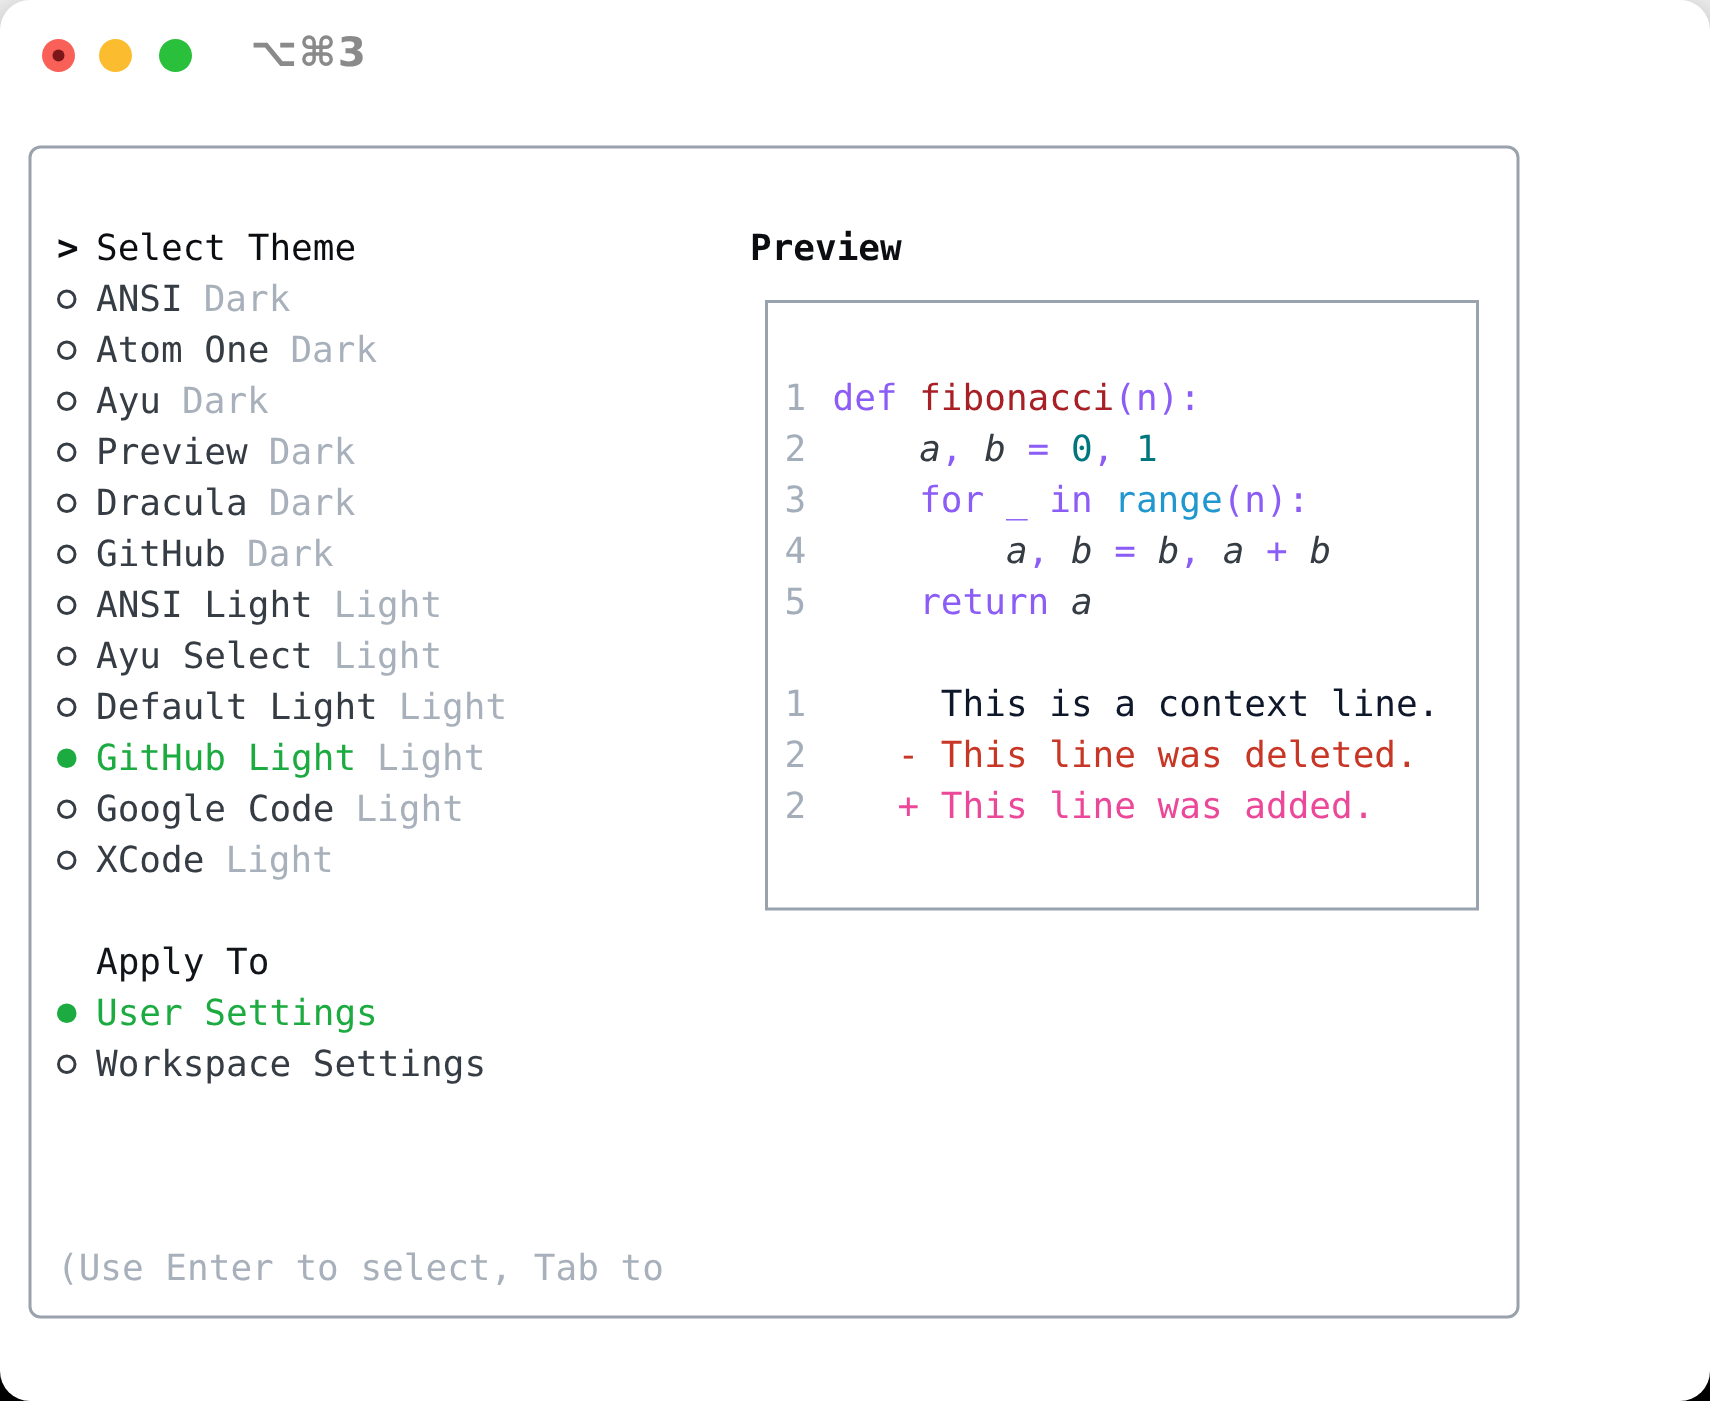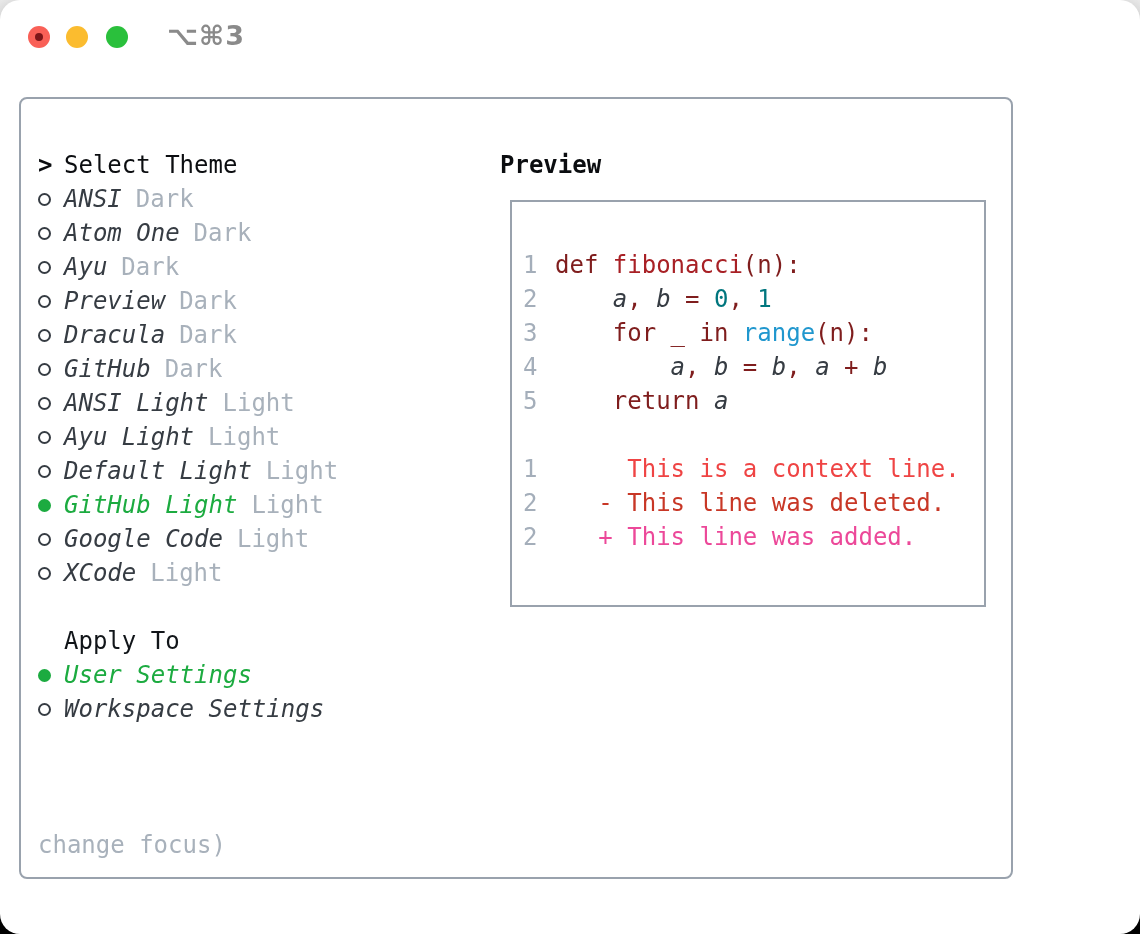--- a/index.html
+++ b/index.html
@@ -31,43 +31,43 @@
   }
   
   .menu{position:absolute;left:17px;top:49px;}
   .mrow{height:34px;display:flex;align-items:center;white-space:pre;}
   .bullet{width:26px;flex:none;display:flex;align-items:center;}
   .circ{width:13px;height:13px;box-sizing:border-box;border:2px solid #363c43;border-radius:50%;}
   .circ.sel{background:#1cab40;border-color:#1cab40;}
   .cursor{font-weight:bold;color:#0b0d10;}
   .htext{font-weight:normal;color:#0b0d10;}
   .htext2{color:#111519;}
-  .iname{color:#363c43;font-style:italic;}
+  .iname{color:#363c43;}
   .iname.sel{color:#1cab40;}
   .itag{color:#a8b1bb;margin-left:14px;}
   .hint{position:absolute;left:17px;top:661px;color:#a8b1bb;line-height:34px;white-space:pre;}
   
   .preview-title{position:absolute;left:479px;top:49px;height:34px;display:flex;align-items:center;
     font-weight:bold;color:#0b0d10;font-size:24px;text-align:center;}
   .preview-box{
     position:absolute;left:489px;top:101px;width:476px;height:407px;
     box-sizing:border-box;border:2px solid #99a2ad;background:#fff;
     padding-top:46px;overflow:hidden;
   }
   .crow{height:34px;display:flex;align-items:center;}
   .ln{width:32px;margin-left:11px;flex:none;color:#a4aeba;}
   .ctext{white-space:pre;}
   .spacer34{height:34px;}
   .tok{white-space:pre;}
-  .t-plain{color:#7f1d1d;}
+  .t-plain{color:#8b5cf6;}
   .t-function{color:#a82025;}
   .t-number{color:#00767e;}
   .t-builtin{color:#2097ce;}
   .t-variable{color:#363c43;font-style:italic;}
-  .k-context{color:#ef4444;}
+  .k-context{color:#0f172a;}
   .k-deleted{color:#c83726;}
   .k-added{color:#ec4899;}
 </style>
 </head>
 <body>
 
 <div class="window">
 
   <span class="light red">
       <span class="dot"></span>
@@ -84,38 +84,39 @@
         <span class="htext">Select Theme</span>
       </div>
       <div id="theme-items">
           <div class="mrow"><span class="bullet"><span class="circ"></span></span><span class="iname">ANSI</span><span class="itag">Dark</span></div>
           <div class="mrow"><span class="bullet"><span class="circ"></span></span><span class="iname">Atom One</span><span class="itag">Dark</span></div>
           <div class="mrow"><span class="bullet"><span class="circ"></span></span><span class="iname">Ayu</span><span class="itag">Dark</span></div>
           <div class="mrow"><span class="bullet"><span class="circ"></span></span><span class="iname">Preview</span><span class="itag">Dark</span></div>
           <div class="mrow"><span class="bullet"><span class="circ"></span></span><span class="iname">Dracula</span><span class="itag">Dark</span></div>
           <div class="mrow"><span class="bullet"><span class="circ"></span></span><span class="iname">GitHub</span><span class="itag">Dark</span></div>
           <div class="mrow"><span class="bullet"><span class="circ"></span></span><span class="iname">ANSI Light</span><span class="itag">Light</span></div>
-          <div class="mrow"><span class="bullet"><span class="circ"></span></span><span class="iname">Ayu Light</span><span class="itag">Light</span></div>
+          <div class="mrow"><span class="bullet"><span class="circ"></span></span><span class="iname">Ayu Select</span><span class="itag">Light</span></div>
           <div class="mrow"><span class="bullet"><span class="circ"></span></span><span class="iname">Default Light</span><span class="itag">Light</span></div>
           <div class="mrow"><span class="bullet"><span class="circ sel"></span></span><span class="iname sel">GitHub Light</span><span class="itag">Light</span></div>
           <div class="mrow"><span class="bullet"><span class="circ"></span></span><span class="iname">Google Code</span><span class="itag">Light</span></div>
           <div class="mrow"><span class="bullet"><span class="circ"></span></span><span class="iname">XCode</span><span class="itag">Light</span></div>
         </div>
       <div class="mrow"></div>
       <div class="mrow">
         <span class="bullet"></span>
         <span class="htext2">Apply To</span>
       </div>
       <div id="apply-items">
           <div class="mrow"><span class="bullet"><span class="circ sel"></span></span><span class="iname sel">User Settings</span></div>
           <div class="mrow"><span class="bullet"><span class="circ"></span></span><span class="iname">Workspace Settings</span></div>
         </div>
     </div>
 
     <div class="hint">
+      <div>(Use Enter to select, Tab to</div>
       <div>change focus)</div>
     </div>
 
     <div class="preview-title">Preview</div>
 
     <div class="preview-box">
       <div id="code-lines">
           <div class="crow">
             <span class="ln">1</span>
             <span class="ctext"><span class="tok t-plain">def </span><span class="tok t-function">fibonacci</span><span class="tok t-plain">(n):</span></span>

